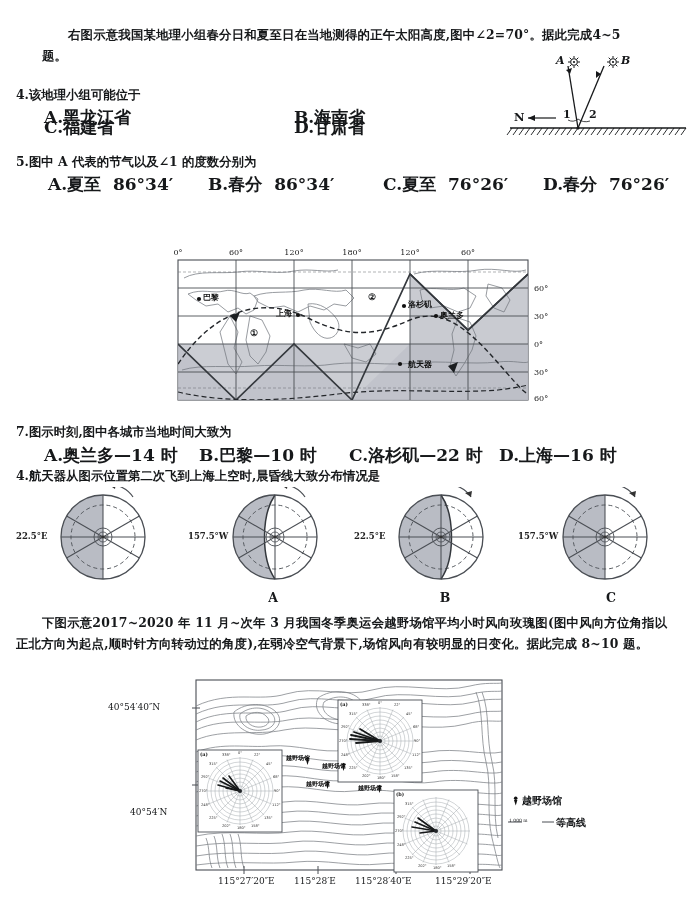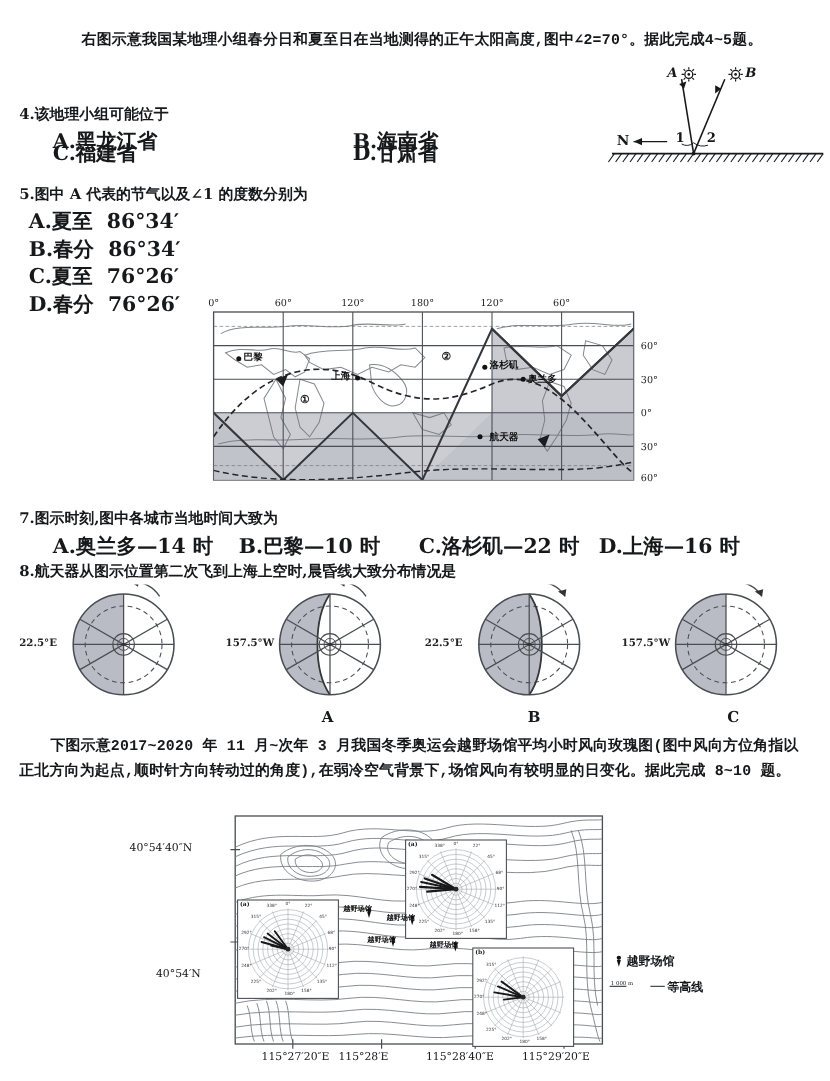--- a/index.html
+++ b/index.html
@@ -25,21 +25,21 @@
 
   
   .para {
     position: absolute;
     font-size: 12.4px;
     line-height: 21px;
     letter-spacing: 0.2px;
     color: #16181a;
     font-weight: 600;
   }
-  .para.indent { text-indent: 26px; font-family: Liberation Mono, monospace; }
+  .para.indent { text-indent: 26px; }
   .qline {
     position: absolute;
     font-size: 12.4px;
     line-height: 20px;
     font-weight: 600;
     color: #16181a;
     white-space: nowrap;
   }
   .opts {
     position: absolute;
@@ -277,21 +277,21 @@
   <div class="opts" style="left:44px; top:116px;">
     <span style="width:250px;">
       <span>C.</span><span>福建省</span>
     </span>
     <span>
       <span>D.</span><span>甘肃省</span>
     </span>
   </div>
 
   <div class="qline" style="left:16px; top:152px;">5.图中 A 代表的节气以及∠1 的度数分别为</div>
-  <div class="opts" style="left:24px; top:173px;flex-direction:column;">
+  <div class="opts" style="left:48px; top:173px;">
     <span style="width:160px;">
       <span>A.</span><span>夏至</span>&nbsp;&nbsp;<span>86°34′</span>
     </span>
     <span style="width:175px;">
       <span>B.</span><span>春分</span>&nbsp;&nbsp;<span>86°34′</span>
     </span>
     <span style="width:160px;">
       <span>C.</span><span>夏至</span>&nbsp;&nbsp;<span>76°26′</span>
     </span>
     <span>
@@ -402,21 +402,21 @@
       <span>B.</span><span>巴黎—10 时</span>
     </span>
     <span style="width:150px;">
       <span>C.</span><span>洛杉矶—22 时</span>
     </span>
     <span>
       <span>D.</span><span>上海—16 时</span>
     </span>
   </div>
 
-  <div class="qline" style="left:16px; top:466px;">8.航天器从图示位置第二次飞到上海上空时,晨昏线大致分布情况是</div>
+  <div class="qline" style="left:16px; top:466px;">4.航天器从图示位置第二次飞到上海上空时,晨昏线大致分布情况是</div>
 
   <div id="polar-options">
 
     <div class="polar-item" style="left:18px; top:0;">
       <svg width="170" height="104" viewBox="0 0 170 104">
         <g transform="translate(85,50)">
 
           <path d="M 0 -42 A 42 42 0 0 0 0 42 Z" fill="#b9bcc4"></path>
           <circle r="42" fill="none" stroke="#4a4e54" stroke-width="1.3"></circle>
           <circle r="32" fill="none" stroke="#4a4e54" stroke-width="0.9" stroke-dasharray="4,3"></circle>
@@ -697,21 +697,21 @@
         <line x1="398" y1="150" x2="412" y2="150" stroke="#4a4e54" stroke-width="1"></line>
         <line x1="432" y1="150" x2="444" y2="150" stroke="#4a4e54" stroke-width="1"></line>
       </g>
     </svg>
 
     
     <span class="geo-lbl" style="left:-2px; top:30px;">40°54′40″N</span>
     <span class="geo-lbl" style="left:20px; top:107px;margin-top:28px;">40°54′N</span>
     
     <span class="geo-lbl" style="left:92px; top:204px;margin-left:16px;">115°27′20″E</span>
-    <span class="geo-lbl" style="left:172px; top:204px;">115°28′E</span>
+    <span class="geo-lbl" style="left:184px; top:204px;">115°28′E</span>
     <span class="geo-lbl" style="left:245px; top:204px;">115°28′40″E</span>
     <span class="geo-lbl" style="left:325px; top:204px;">115°29′20″E</span>
 
     
     <span class="legend-lbl" style="left:412px; top:122px;">越野场馆</span>
     <span class="legend-lbl" style="left:446px; top:144px;">等高线</span>
     <span class="legend-lbl" style="left:399px; top:146px; font-size:4.5px; font-weight:400;">1 000 m</span>
 
     
     <span class="rose-tag" style="left:90px; top:79px;">(a)</span>

